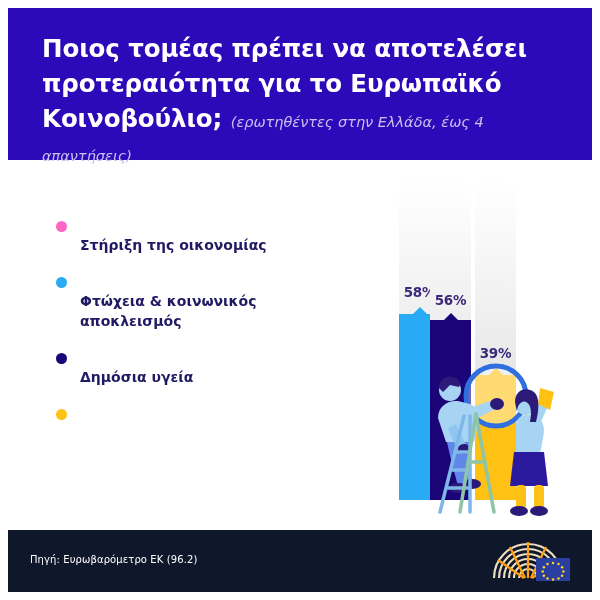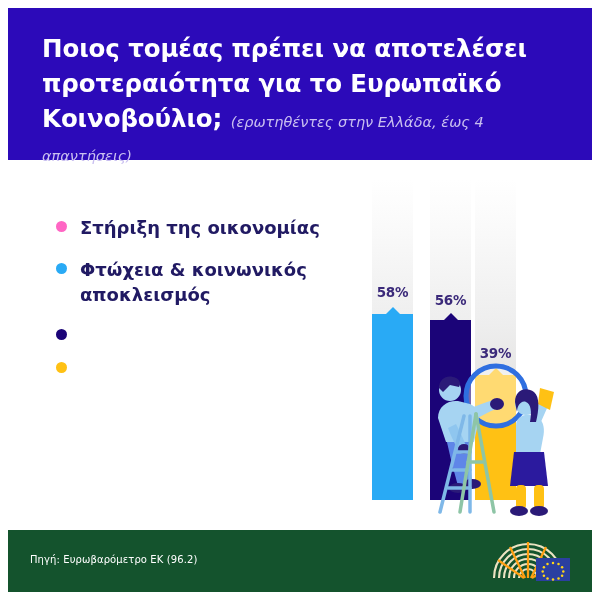--- a/index.html
+++ b/index.html
@@ -58,24 +58,25 @@
   }
   .legend-dot{
     flex:0 0 auto;
     width:11px;height:11px;
     border-radius:50%;
     margin-top:5px;
     margin-right:13px;
   }
   .legend-label{
     color:#211a63;
-    font-size:18px;
+    font-size:14px;
     font-weight:bold;
     line-height:1.38;
     white-space:pre-line;
+    margin-top:20px;
   }
 
   
   .chart{
     position:absolute;
     left:336px;top:176px;
     width:190px;height:324px;
   }
   .bar-col{
     position:absolute;
@@ -114,21 +115,21 @@
     left:408px;top:352px;
     width:170px;height:166px;
     pointer-events:none;
   }
 
   
   .footer{
     position:absolute;
     left:8px;top:530px;
     width:584px;height:62px;
-    background:#14532d;
+    background:#0f172a;
     box-sizing:border-box;
   }
   .footer-source{
     position:absolute;
     left:22px;top:24px;
     color:#ffffff;
     font-size:10px;
     font-weight:normal;
     letter-spacing:0.1px;
   }
@@ -160,32 +161,33 @@
     </div>
 
     <div class="legend-item">
       <span class="legend-dot" style="background:#29AAF5;"></span>
       <span class="legend-label">Φτώχεια &amp; κοινωνικός
 αποκλεισμός</span>
     </div>
 
     <div class="legend-item">
       <span class="legend-dot" style="background:#1B0478;"></span>
+      <span class="legend-label">Δημόσια υγεία</span>
     </div>
 
     <div class="legend-item">
       <span class="legend-dot" style="background:#FFC114;"></span>
     </div>
 
   </div>
 
   <div class="chart">
 
 
-    <div class="bar-col" style="left:36px;">
+    <div class="bar-col" style="left:63px;">
       <div class="bar-fill" id="fill1" style="height: 186px; background: rgb(41, 170, 245);">
         <div class="bar-peak" id="peak1" style="border-bottom: 7px solid rgb(41, 170, 245);"></div>
       </div>
       <div class="bar-value" id="val1" style="bottom: 200px; color: rgb(59, 42, 122);">58%</div>
     </div>
 
     <div class="bar-col" style="left:94px;">
       <div class="bar-fill" id="fill2" style="height: 180px; background: rgb(27, 4, 120);">
         <div class="bar-peak" id="peak2" style="border-bottom: 7px solid rgb(27, 4, 120);"></div>
       </div>

